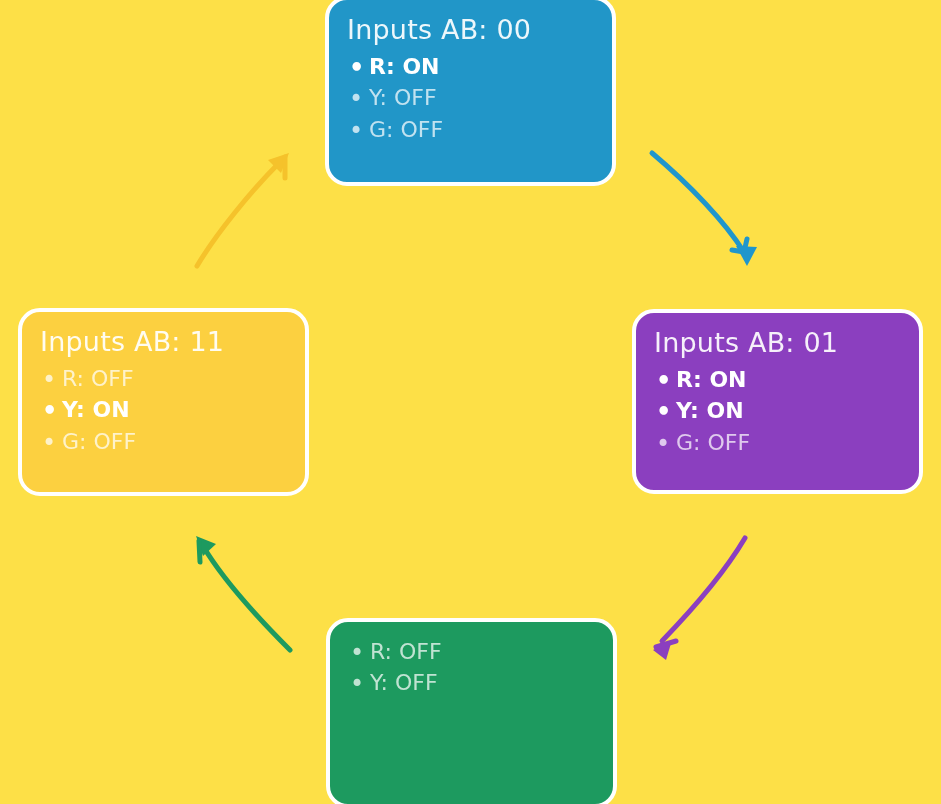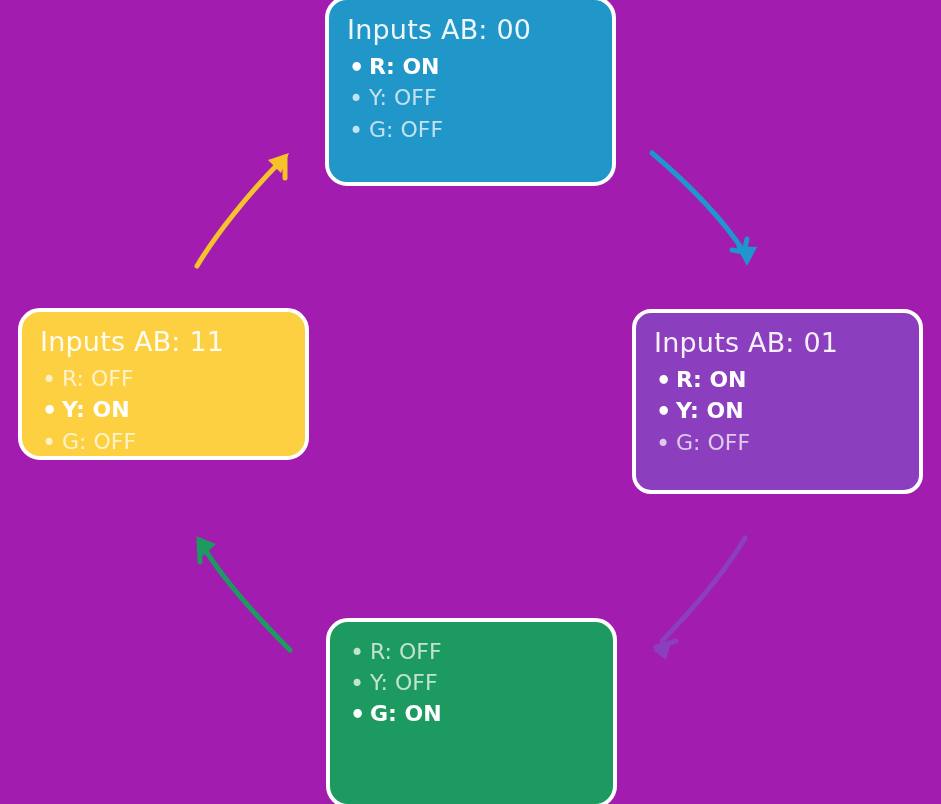--- a/index.html
+++ b/index.html
@@ -4,21 +4,21 @@
 <style>
   html, body {
     margin: 0;
     padding: 0;
     background: #000000;
   }
   #canvas {
     position: relative;
     width: 941px;
     height: 804px;
-    background: #a21caf;
+    background: #fde047;
     overflow: hidden;
     font-family: "DejaVu Sans", "Liberation Sans", sans-serif;
   }
   .arrow-layer {
     position: absolute;
     left: 0;
     top: 0;
     width: 941px;
     height: 804px;
     pointer-events: none;
@@ -70,21 +70,21 @@
     font-weight: 700;
   }
   .lamp-item.is-on::before {
     color: #ffffff;
   }
 
   
   #node-0 { left: 325px; top: -4px;  width: 291px; height: 190px; }
   #node-1 { left: 632px; top: 309px; width: 291px; height: 185px; }
   #node-2 { left: 326px; top: 618px; width: 291px; height: 190px; }
-  #node-3 { left: 18px;  top: 308px; width: 291px; height: 152px; }
+  #node-3 { left: 18px;  top: 308px; width: 291px; height: 188px; }
 </style>
 </head>
 <body>
 
 <div id="canvas">
 
   <svg class="arrow-layer" viewBox="0 0 941 804" width="941" height="804">
 
     <g>
       <path d="M 652,153 C 690,185 725,222 744,252" fill="none" stroke="#1f96cc" stroke-width="5" stroke-linecap="round"></path>
@@ -113,34 +113,33 @@
 
   <div class="state-node" id="node-0" style="background: rgb(33, 150, 200);">
     <div class="node-title">Inputs AB: 00</div>
     <ul class="lamp-list">
       <li class="lamp-item is-on">R: ON</li>
       <li class="lamp-item">Y: OFF</li>
       <li class="lamp-item">G: OFF</li>
     </ul>
   </div>
 
-  <div class="state-node" id="node-1" style="background: rgb(139, 63, 191); border-radius: 19px;">
+  <div class="state-node" id="node-1" style="background: rgb(139, 63, 191);">
     <div class="node-title">Inputs AB: 01</div>
     <ul class="lamp-list">
       <li class="lamp-item is-on">R: ON</li>
       <li class="lamp-item is-on">Y: ON</li>
       <li class="lamp-item">G: OFF</li>
     </ul>
   </div>
 
   <div class="state-node" id="node-2" style="background: rgb(29, 154, 95);">
     <ul class="lamp-list">
       <li class="lamp-item">R: OFF</li>
       <li class="lamp-item">Y: OFF</li>
-      <li class="lamp-item is-on">G: ON</li>
     </ul>
   </div>
 
   <div class="state-node" id="node-3" style="background: rgb(252, 208, 64);">
     <div class="node-title">Inputs AB: 11</div>
     <ul class="lamp-list">
       <li class="lamp-item">R: OFF</li>
       <li class="lamp-item is-on">Y: ON</li>
       <li class="lamp-item">G: OFF</li>
     </ul>

